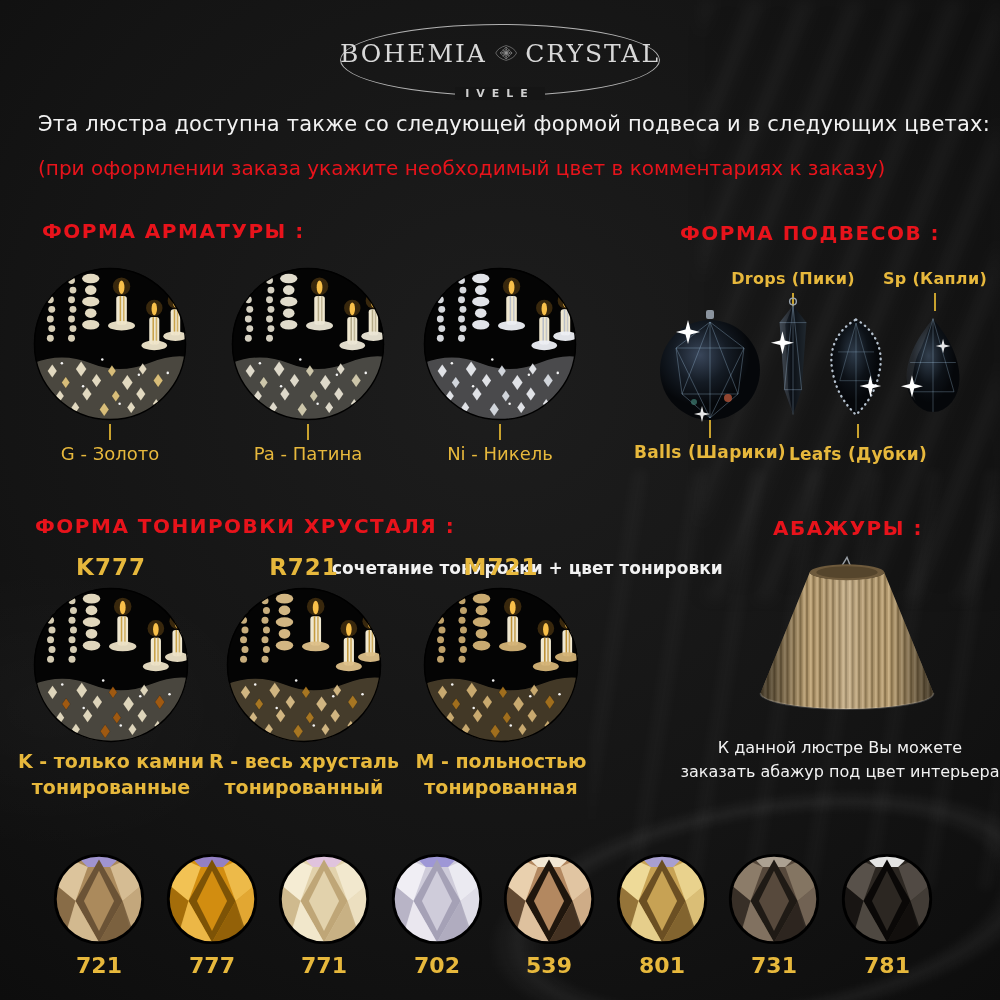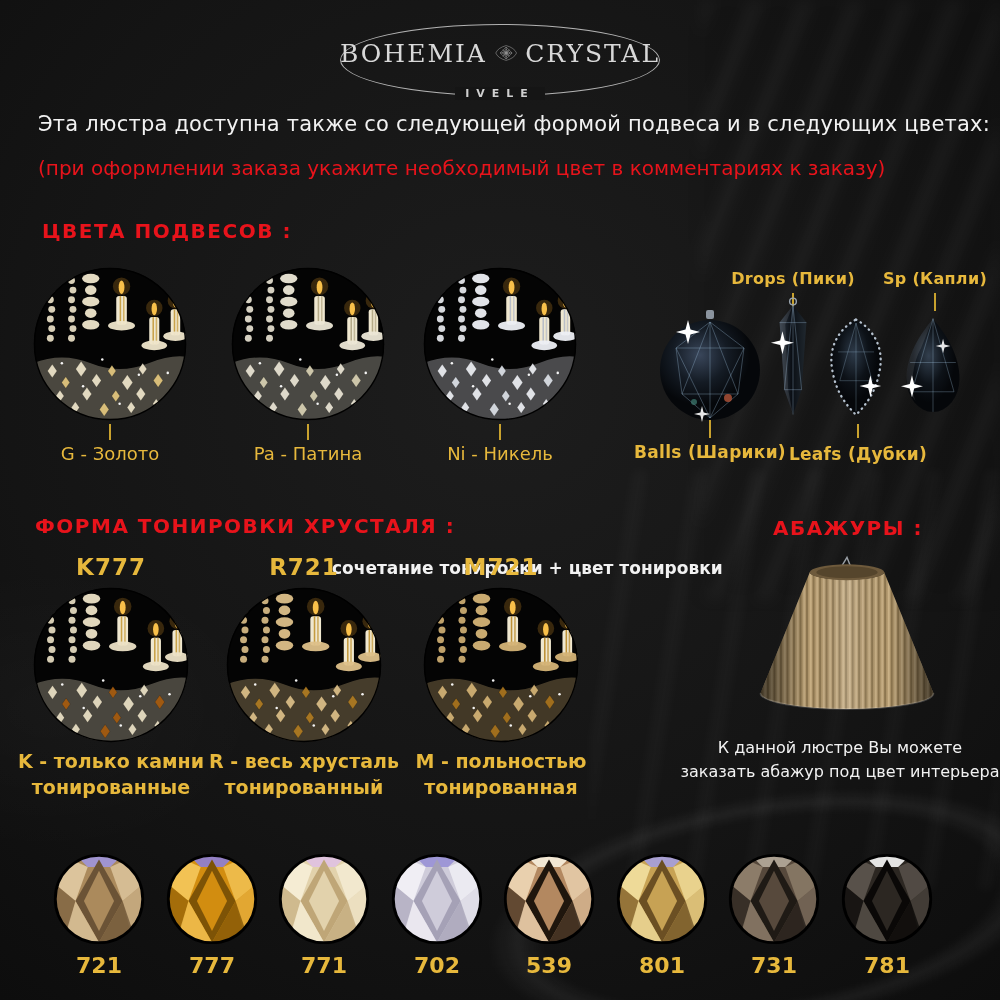--- a/index.html
+++ b/index.html
@@ -71,21 +71,21 @@
         </g>
       </svg>
       <span class="logo-word">CRYSTAL</span>
     </div>
     <div class="logo-sub"><span>IVELE</span></div>
   </div>
 
   <div class="abs intro1 white">Эта люстра доступна также со следующей формой подвеса и в следующих цветах:</div>
   <div class="abs intro2 red">(при оформлении заказа укажите необходимый цвет в комментариях к заказу)</div>
 
-  <div class="abs red hd sec-hd" style="left:42px;top:219px;">ЦВЕТА ПОДВЕСОВ :</div>
+  <div class="abs red hd sec-hd" style="left:42px;top:219px;">ФОРМА АРМАТУРЫ :</div>
 
   <div class="ph" style="left:33px;top:267px;width:154px;height:154px;">
       <svg viewBox="0 0 160 160" width="100%" height="100%">
         <defs>
           <clipPath id="cl0">
             <circle cx="80" cy="80" r="79"></circle>
           </clipPath>
         </defs>
         <g clip-path="url(#cl0)">
           <rect width="160" height="160" fill="#040404"></rect>
@@ -310,20 +310,21 @@
     </div>
 
   <div class="tick" style="left:109px;top:424px;height:16px;"></div>
   <div class="tick" style="left:307px;top:424px;height:16px;"></div>
   <div class="tick" style="left:499px;top:424px;height:16px;"></div>
 
   <div class="lbl gold ctr" style="left:20px;top:443px;width:180px;">G - Золото</div>
   <div class="lbl gold ctr" style="left:218px;top:443px;width:180px;">Pa - Патина</div>
   <div class="lbl gold ctr" style="left:410px;top:443px;width:180px;">Ni - Никель</div>
 
+  <div class="abs red hd sec-hd" style="left:660px;top:221px;width:300px;text-align:center;">ФОРМА ПОДВЕСОВ :</div>
 
   <div class="plbl gold ctr" style="left:713px;top:269px;width:160px;">Drops (Пики)</div>
   <div class="plbl gold ctr" style="left:855px;top:269px;width:160px;">Sp (Капли)</div>
   <div class="tick" style="left:792px;top:293px;height:18px;"></div>
   <div class="tick" style="left:934px;top:293px;height:18px;"></div>
 
   <div class="abs" style="left:658px;top:310px;">
     <svg width="104" height="112" viewBox="0 0 104 112">
       <defs>
           <radialGradient id="pb" cx="40%" cy="35%">

